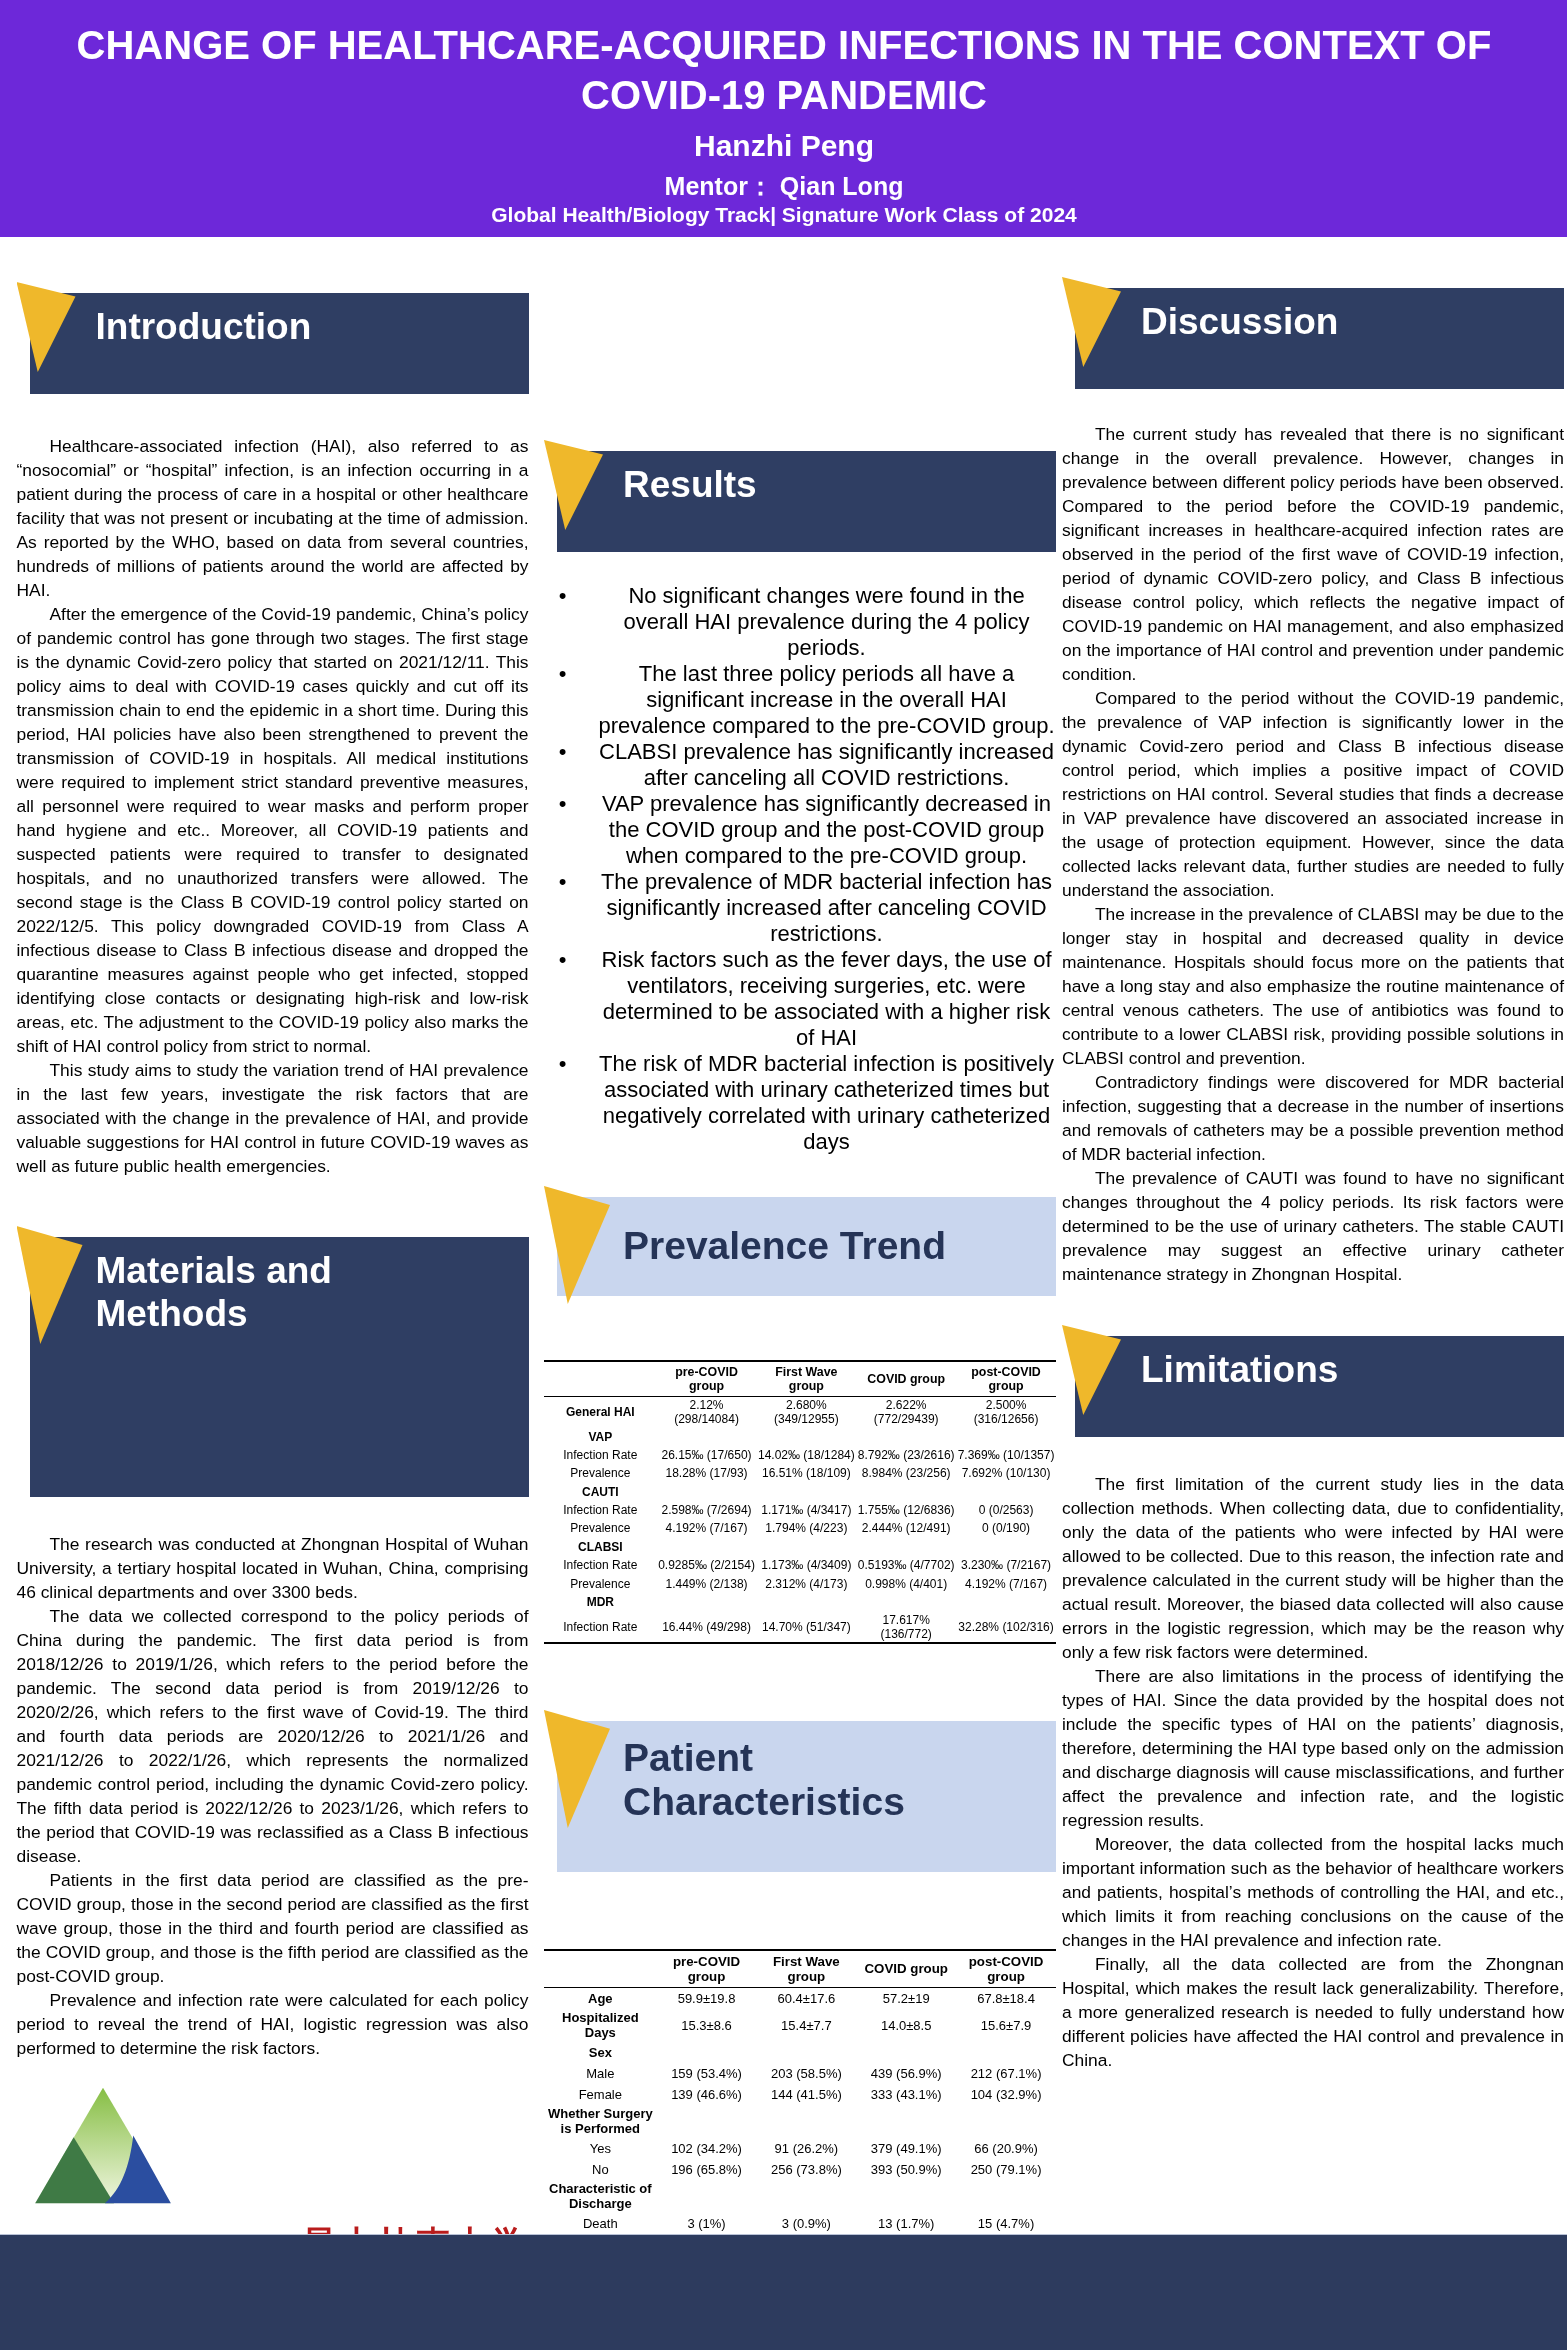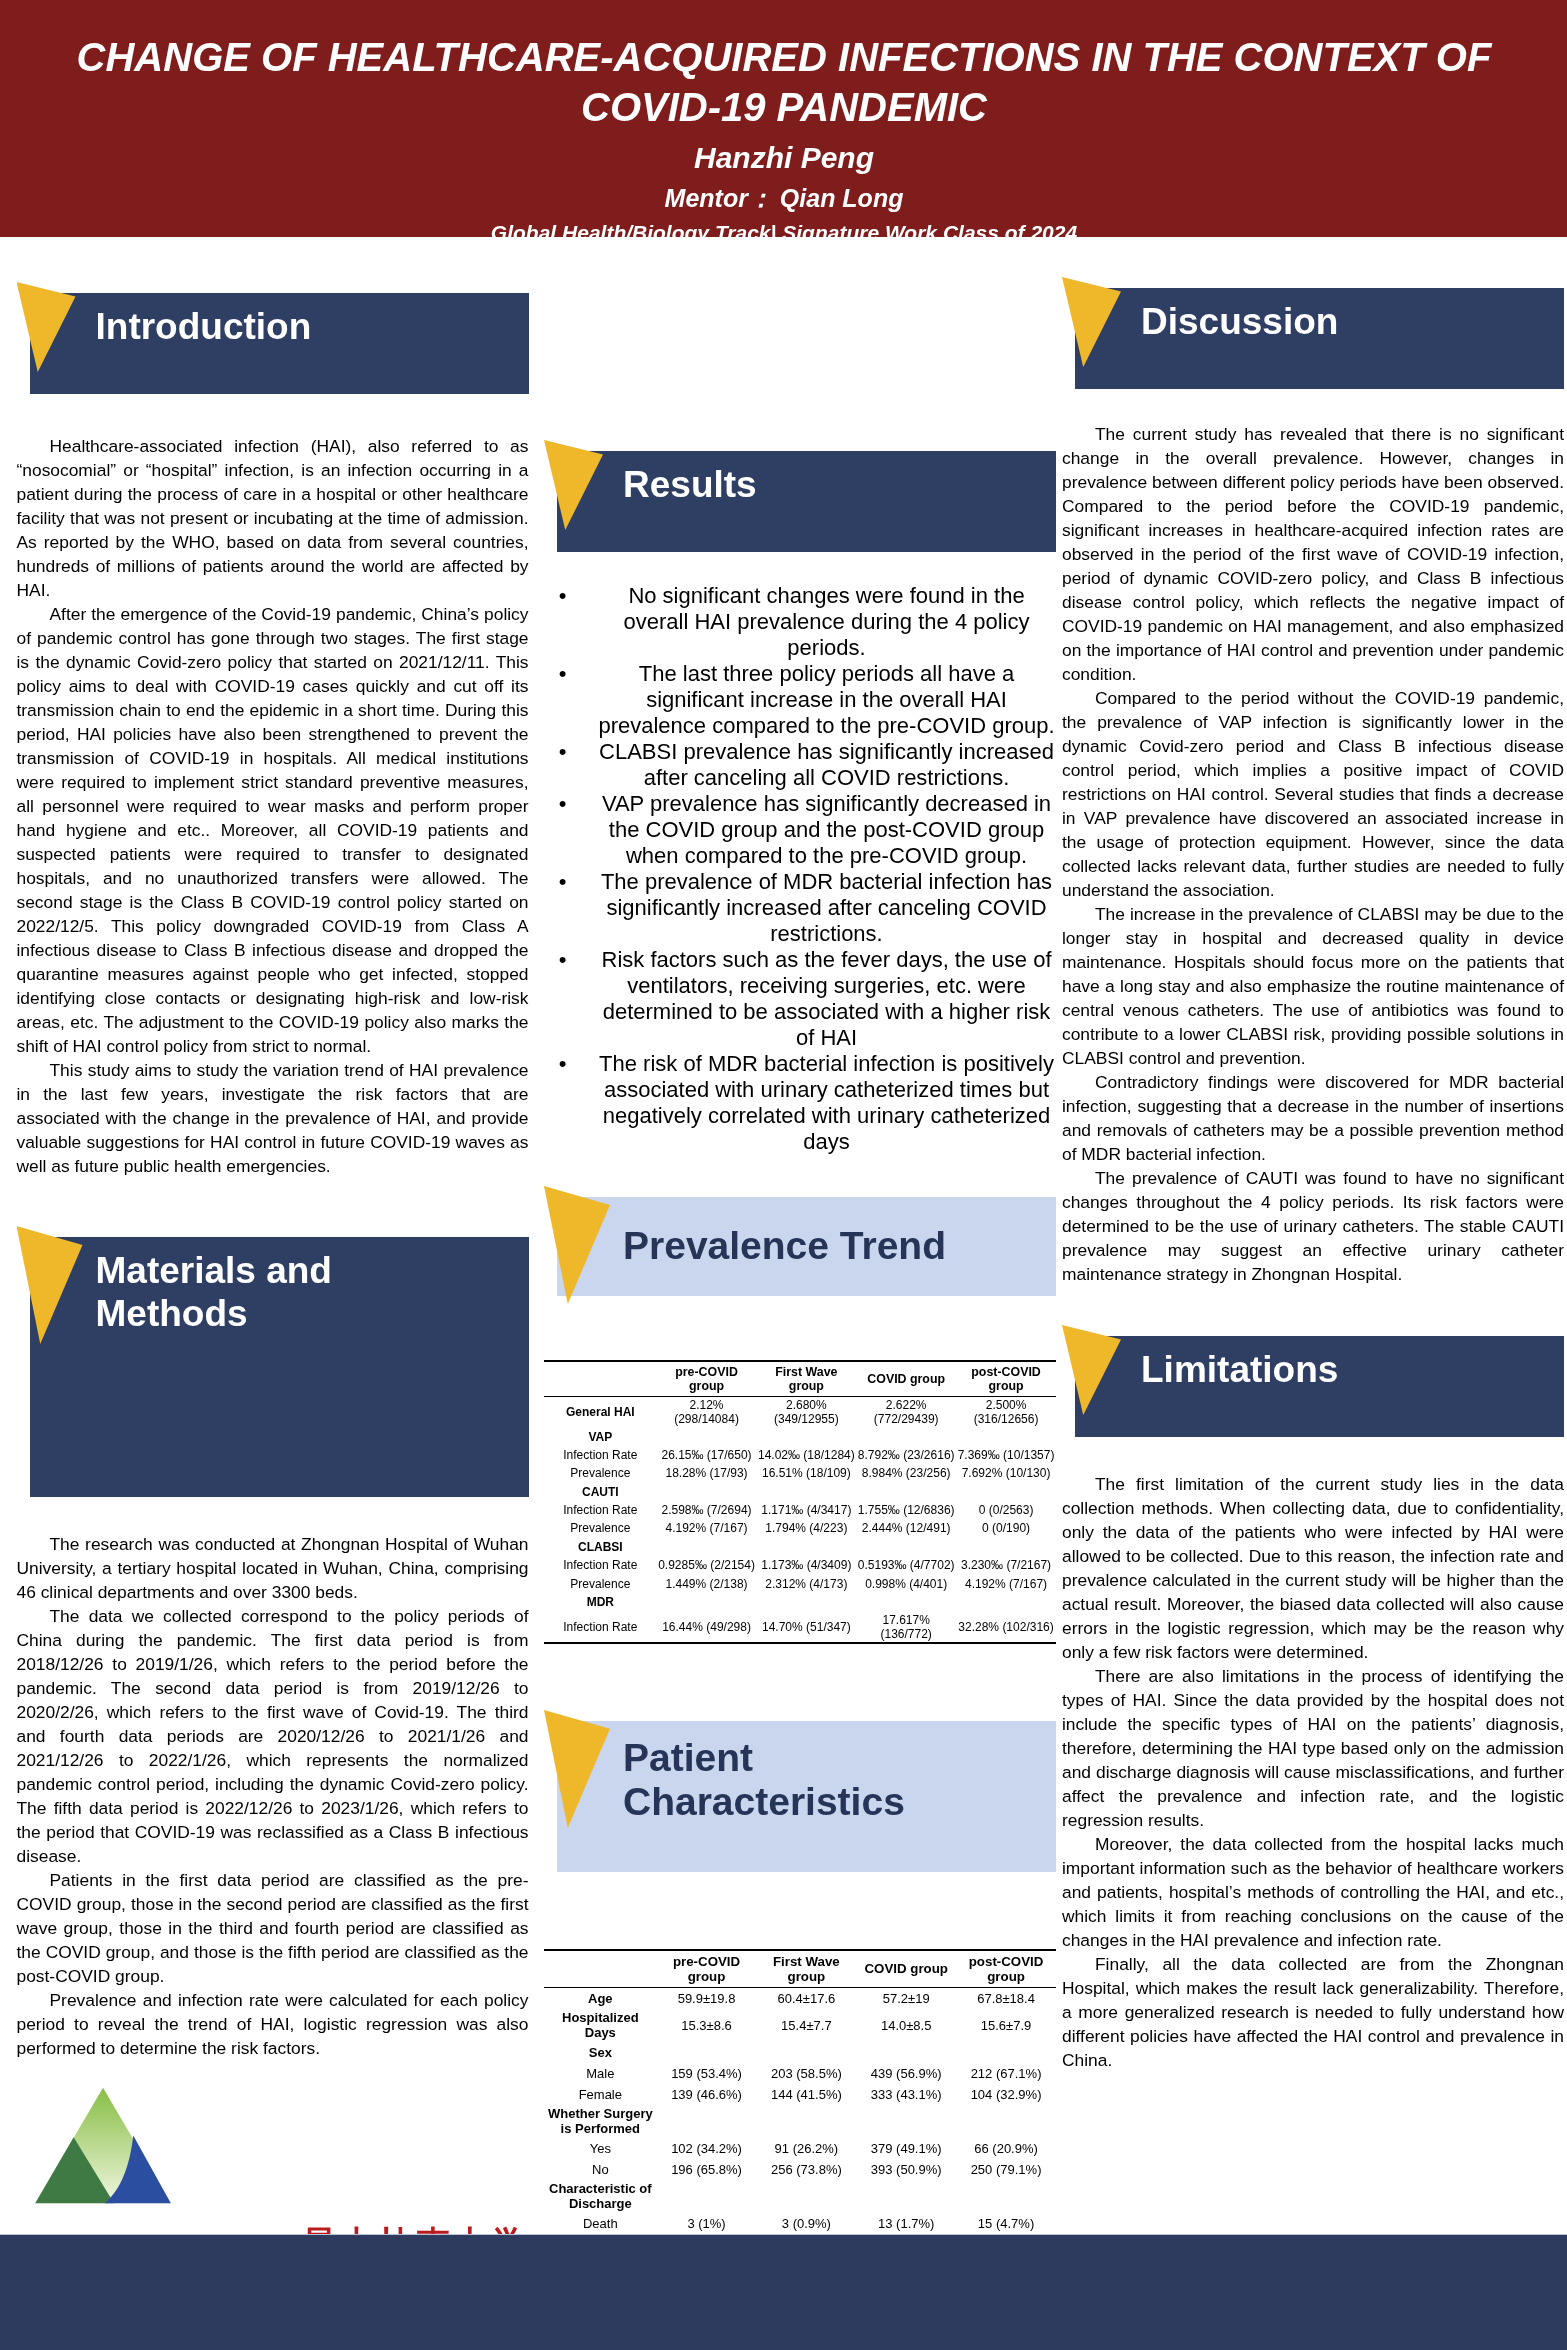--- a/index.html
+++ b/index.html
@@ -1,24 +1,24 @@
 <!DOCTYPE html>
 <html style="font-size:14.7px"><head>
 <meta charset="utf-8">
 <style>
   html,body{margin:0;padding:0;background:#e8e8e8;}
   .page{position:relative;width:1568px;height:2351px;background:#ffffff;overflow:hidden;
         font-family:"Liberation Sans", sans-serif;color:#000;}
   
-  .top-banner{position:absolute;top:0;left:0;width:100%;height:237px;background:#7f1d1d;
-              text-align:center;color:#fff;box-sizing:border-box;padding-top:32px;font-style:italic;}
+  .top-banner{position:absolute;top:0;left:0;width:100%;height:237px;background:#6d28d9;
+              text-align:center;color:#fff;box-sizing:border-box;padding-top:20px;}
   .poster-title{margin:0 auto;width:96%;font-size:40px;line-height:1.25;font-weight:bold;letter-spacing:0px;}
   .author-line{margin-top:9.2px;font-size:30px;font-weight:bold;}
   .mentor-line{margin-top:7.3px;font-size:25px;font-weight:bold;}
-  .track-line{margin-top:6px;font-size:21px;font-weight:bold;}
+  .track-line{margin-top:0;font-size:21px;font-weight:bold;}
   
   .col{position:absolute;top:249px;}
   .col-left{left:16.5px;width:512px;}
   .col-mid{left:544px;width:512px;}
   .col-right{left:1062px;width:502px;}
   
   .sec{position:relative;}
   .sec-bar{position:relative;margin-left:13px;background:#2F3E63;color:#fff;box-sizing:border-box;
            padding:13px 9.2px 0 66px;height:101px;font-weight:bold;font-size:37px;line-height:1.15;}
   .sec-bar.tall{height:260px;}

